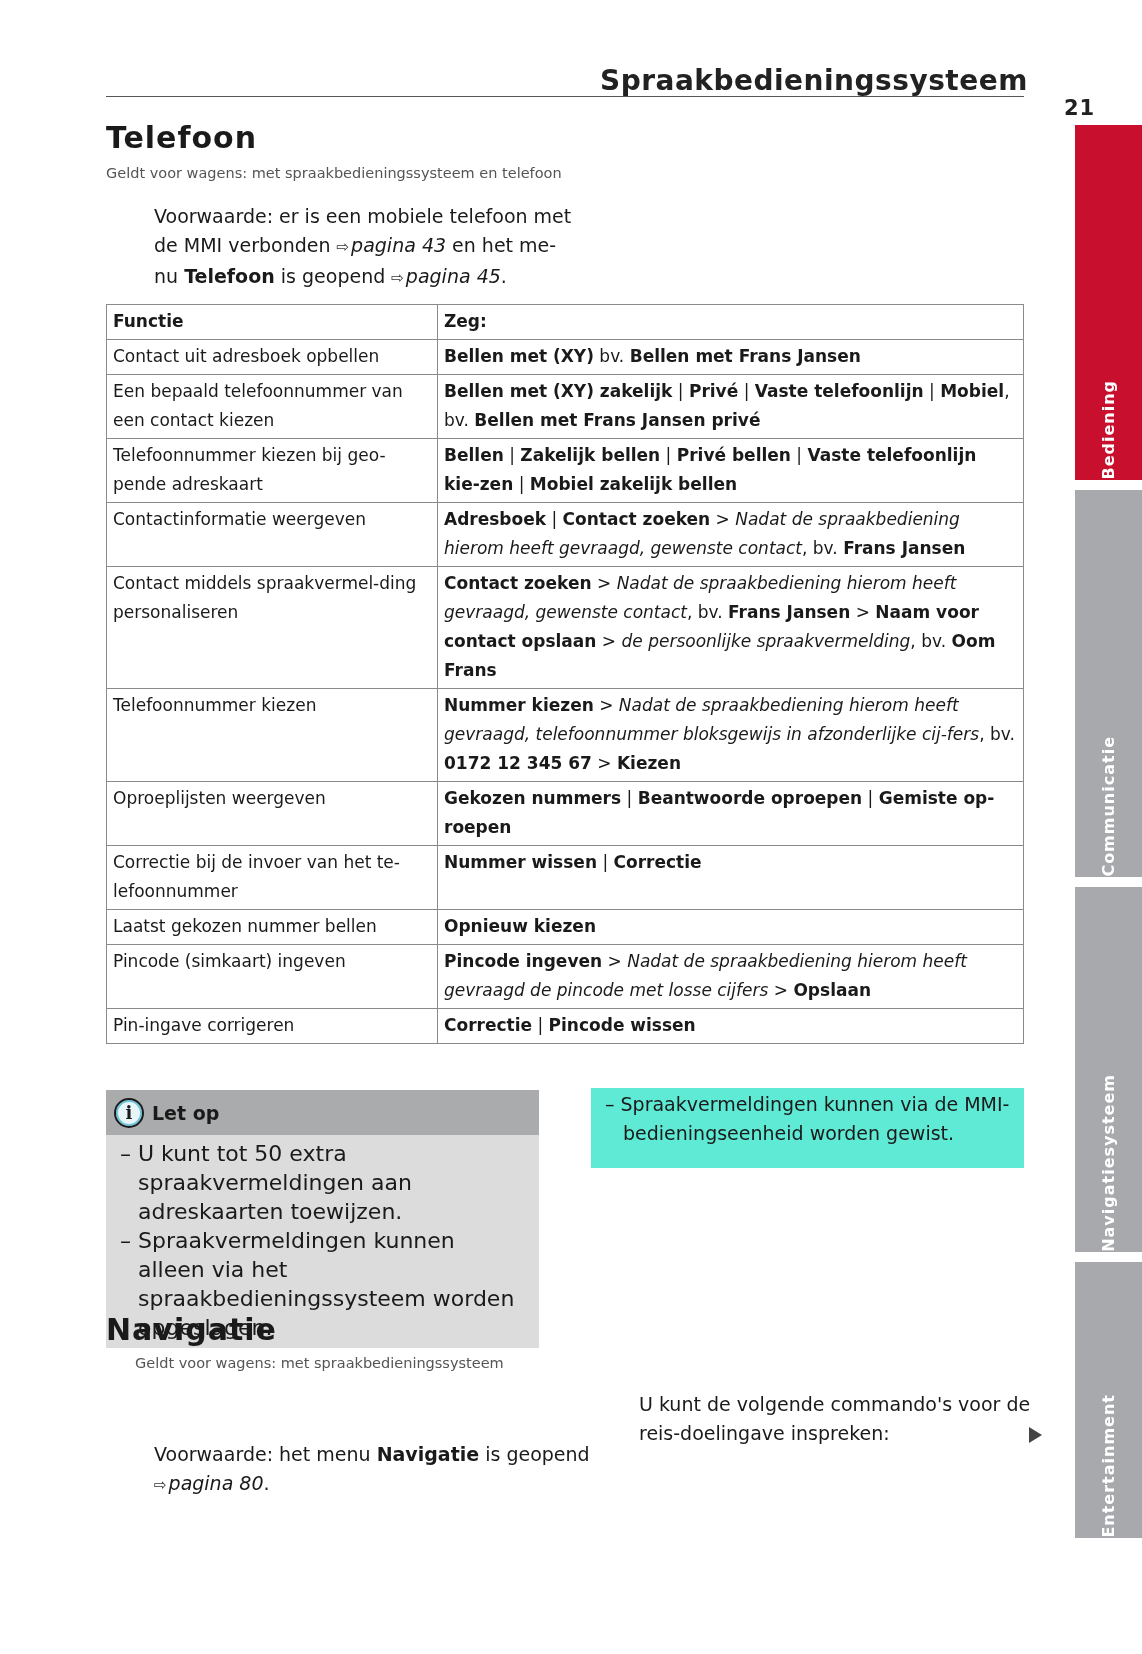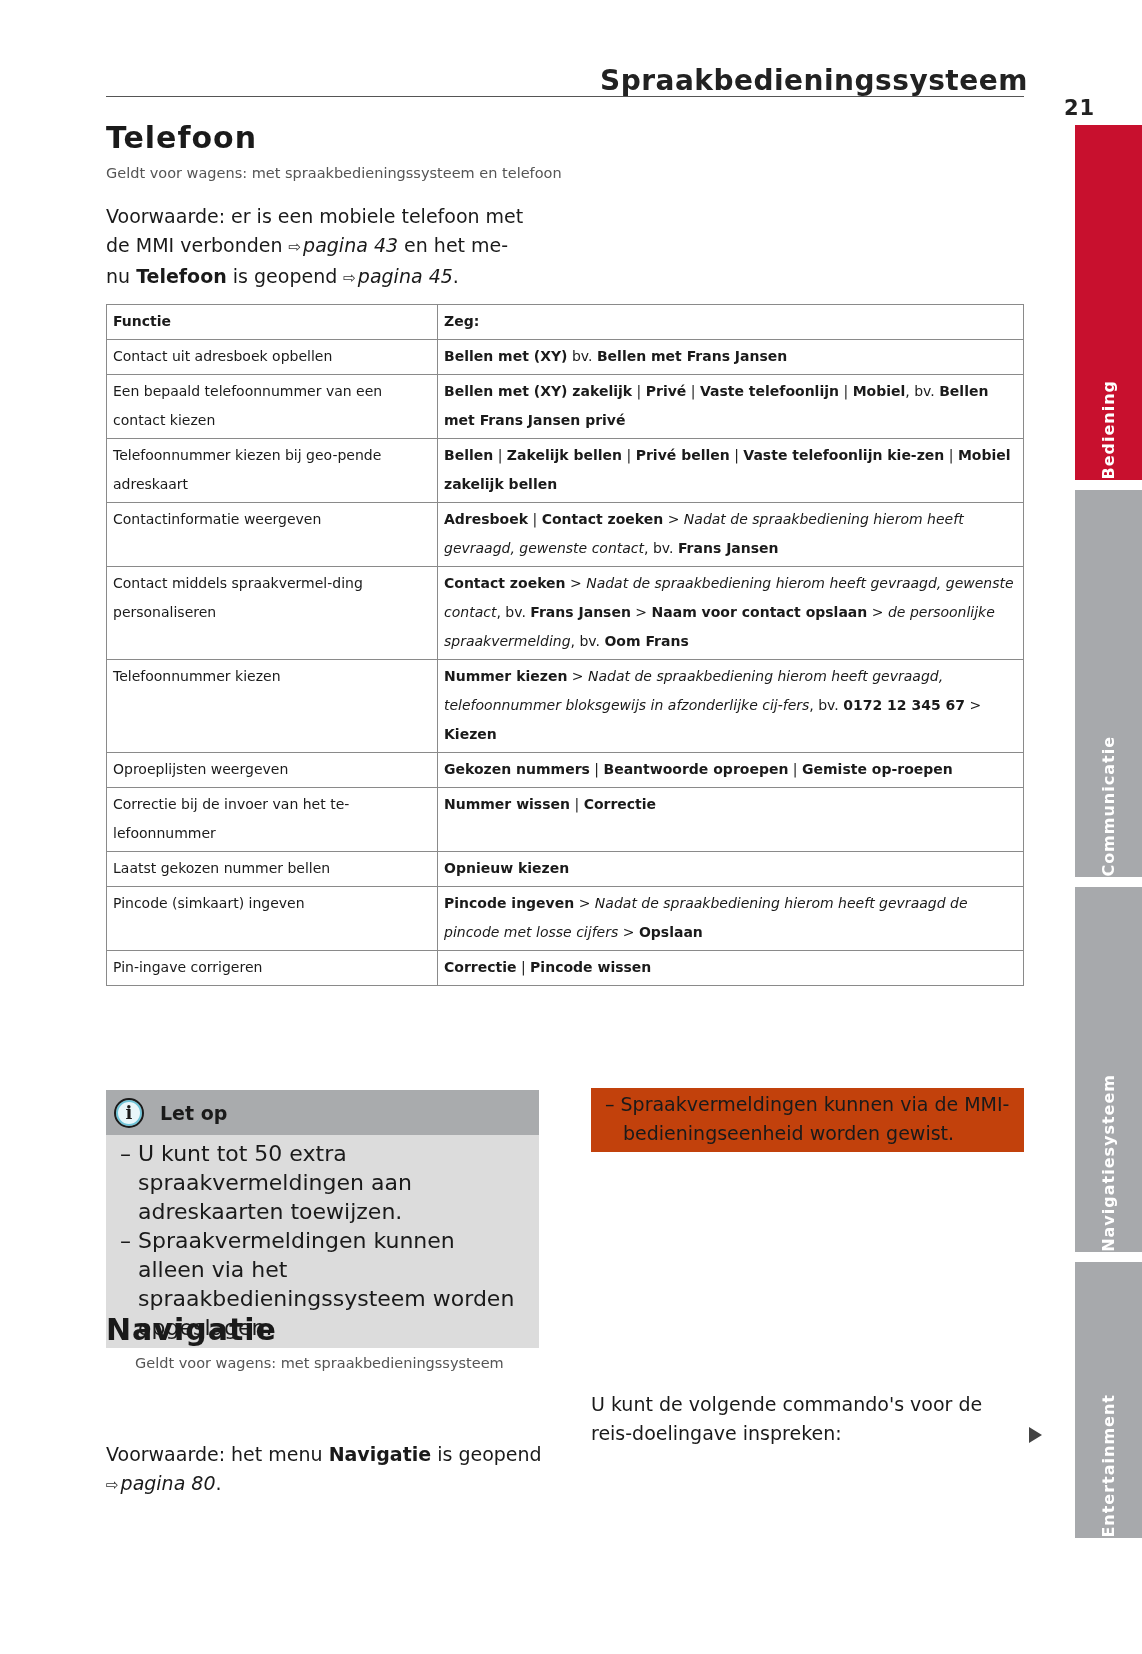--- a/index.html
+++ b/index.html
@@ -4,35 +4,35 @@
 <style>
   html, body { margin:0; padding:0; background:#ffffff; }
   body { width:1142px; height:1654px; position:relative; overflow:hidden;
          font-family:"DejaVu Sans", sans-serif; color:#1a1a1a; }
   .abs { position:absolute; }
   .header-title { left:600px; top:64px; width:420px; text-align:right; font-weight:bold; font-size:28px; letter-spacing:0.5px; color:#222; }
   .page-num { left:1064px; top:64px; font-weight:bold; font-size:21px; letter-spacing:1px; color:#222;margin-top:32px; }
   .header-rule { left:106px; top:96px; width:918px; height:1px; background:#555; }
   h1.sec { margin:0; font-size:30px; font-weight:bold; letter-spacing:1px; color:#1a1a1a; position:absolute; }
   .applies { font-size:14.5px; color:#555; position:absolute; }
-  .para { font-size:19px; line-height:29px; color:#1a1a1a; position:absolute; }
+  .para { font-size:19px; line-height:29px; color:#1a1a1a; position:absolute;margin-left:48px; }
   .para i, .cell i { font-style:italic; }
   .arrow { font-size:15px; color:#333; margin-right:2px; }
-  table.cmd { position:absolute; left:106px; top:304px; width:918px; border-collapse:collapse; border:1.5px solid #333; font-size:14px; line-height:29px; }
+  table.cmd { position:absolute; left:106px; top:304px; width:918px; border-collapse:collapse; border:1.5px solid #333; font-size:17px; line-height:29px; }
   table.cmd td, table.cmd th { border:1px solid #8a8a8a; padding:2px 6px 3px 6px; vertical-align:top; text-align:left; }
   table.cmd th { font-weight:bold; }
   table.cmd td.c1 { width:318px; }
   .b { font-weight:bold; }
   .note { position:absolute; left:106px; top:1090px; width:433px; background:#dcdcdc; }
   .note-head { background:#a9abad; height:45px; display:flex; align-items:center; padding-left:8px; }
   .info-icon { width:30px; height:30px; border-radius:50%; border:2.5px solid #1a1a1a; background:#e8f6fa; box-sizing:border-box; display:flex; align-items:center; justify-content:center; font-family:"DejaVu Serif", serif; font-weight:bold; font-size:18px; color:#1a1a1a; box-shadow:0 0 0 2px #6fc4d8 inset; }
-  .note-title { margin-left:16px; font-weight:bold; font-size:19px; color:#1a1a1a; }
+  .note-title { margin-left:8px; font-weight:bold; font-size:19px; color:#1a1a1a; }
   .note-body { padding:4px 12px 6px 14px; font-size:22px; line-height:29px; }
   .bullet { padding-left:18px; text-indent:-18px; }
-  .note2 { position:absolute; left:591px; top:1088px; width:433px; background:#c2410c; padding:2px 10px 4px 14px; box-sizing:border-box; font-size:19px; line-height:29px; }
+  .note2 { position:absolute; left:591px; top:1088px; width:433px; background:#5eead4; padding:2px 10px 20px 14px; box-sizing:border-box; font-size:19px; line-height:29px; }
   .cont-arrow { position:absolute; left:1029px; top:1427px; width:0; height:0; border-top:8px solid transparent; border-bottom:8px solid transparent; border-left:13px solid #444; }
   .tab { position:absolute; left:1075px; width:67px; display:flex; align-items:flex-end; justify-content:center; }
   .tab span { writing-mode:vertical-rl; transform:rotate(180deg); color:#fff; font-weight:bold; font-size:16px; letter-spacing:1px; padding-bottom:20px; }
 </style>
 </head>
 <body>
 
 <div class="abs header-title">Spraakbedieningssysteem</div>
 <div class="abs page-num">21</div>
 <div class="abs header-rule"></div>

